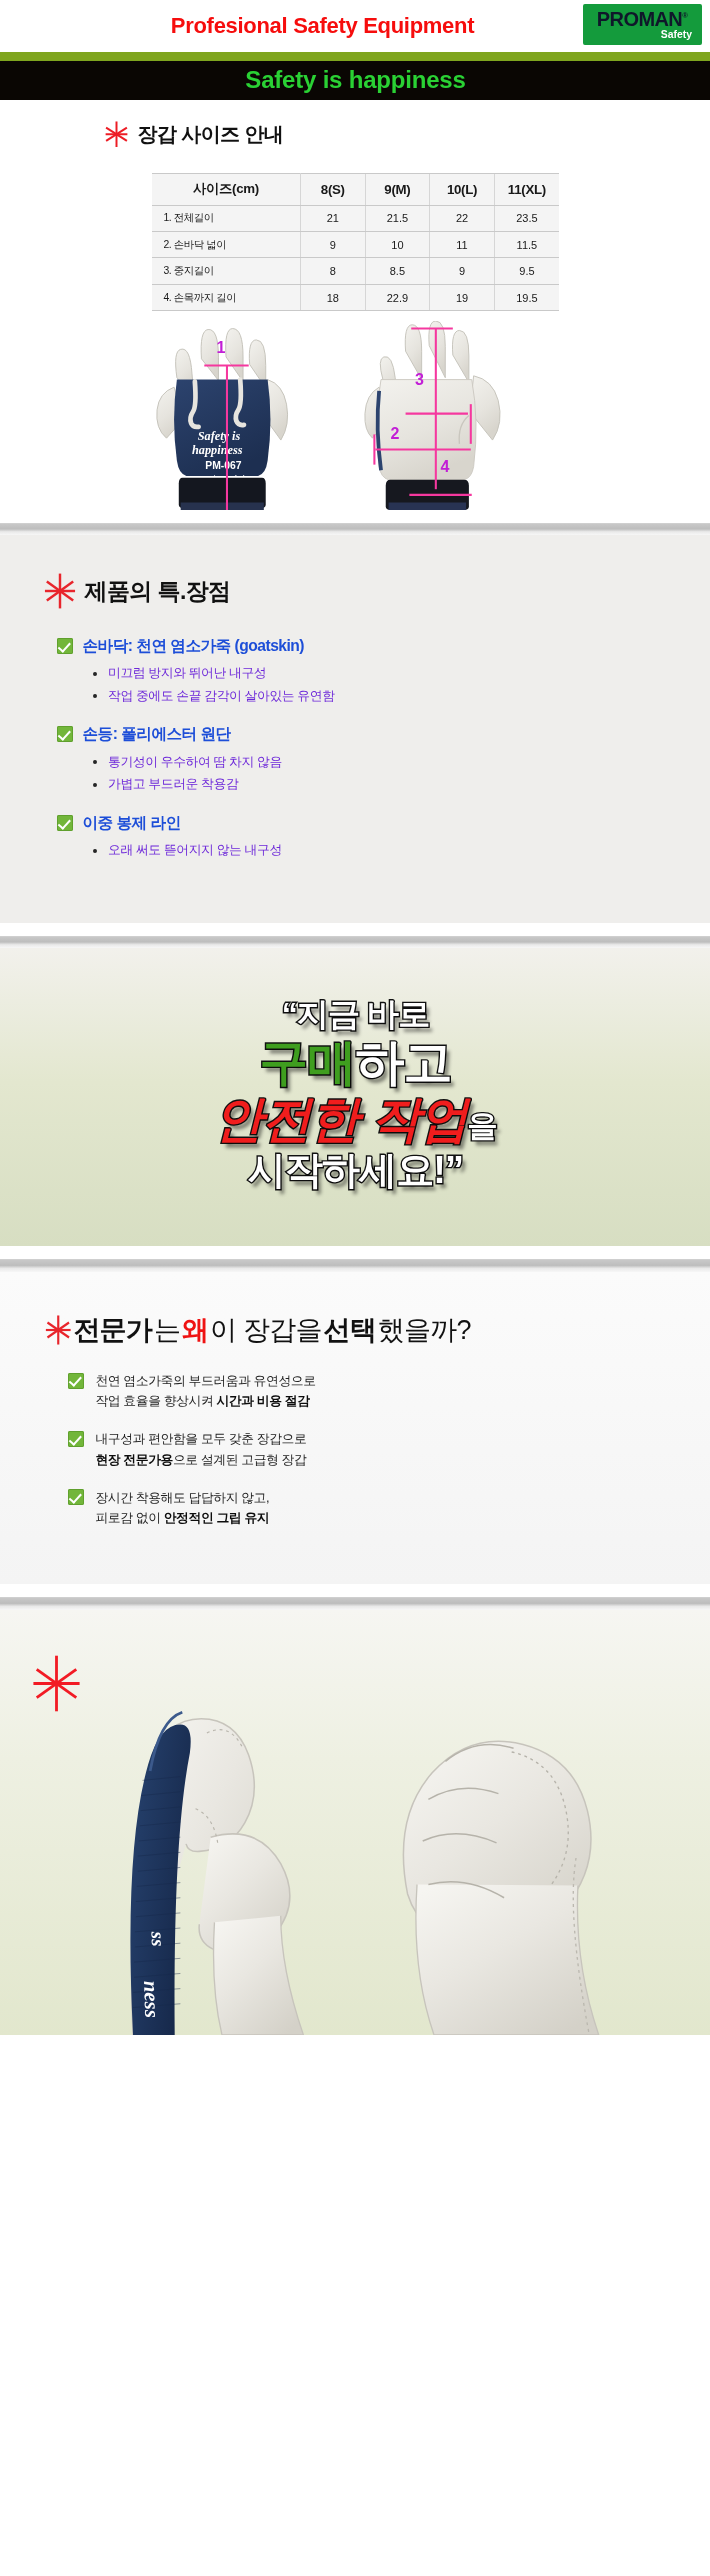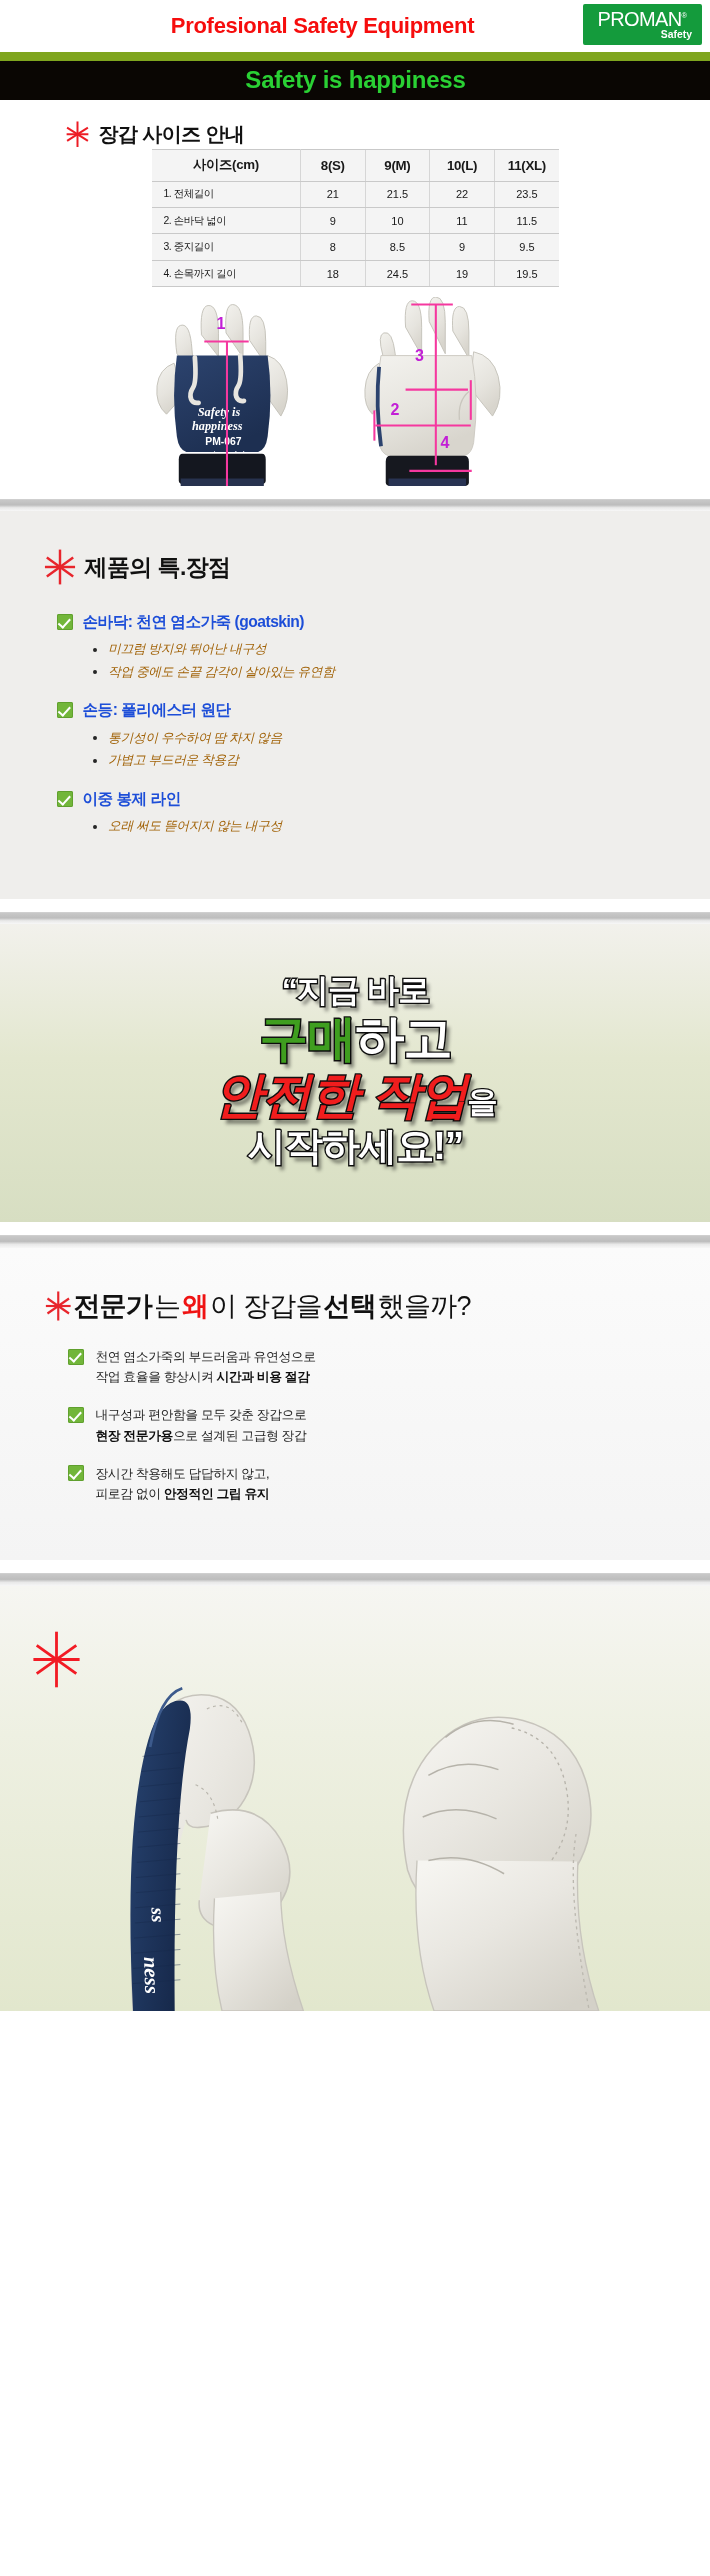--- a/index.html
+++ b/index.html
@@ -42,23 +42,23 @@
     height: 41px;
     background: #149b3c;
     border-radius: 1.9px;
     display: flex;
     flex-direction: column;
     align-items: center;
     justify-content: center;
     line-height: 1;
   }
   .brand-logo .bl-main {
-    color: #ffffff;
+    color: #0f172a;
     font-size: 20px;
-    font-weight: normal;
+    font-weight: bold;
     letter-spacing: -0.6px;
     position: relative;
   }
   .brand-logo .bl-reg {
     font-size: 7.6px;
     vertical-align: super;
   }
   .brand-logo .bl-sub {
     color: #ffffff;
     font-size: 10.4px;
@@ -92,21 +92,21 @@
   }
   .sec-heading {
     display: flex;
     align-items: center;
     gap: 8.5px;
     font-size: 20px;
     font-weight: bold;
     color: #111111;
     letter-spacing: -0.6px;
   }
-  .size-section .sec-heading { padding-left: 65px; margin-bottom: 1px; }
+  .size-section .sec-heading { padding-left: 104px; margin-bottom: 25px; }
 
   .star {
     display: inline-block;
     position: relative;
     flex: none;
   }
   .star svg { display: block; }
 
   table.size-table {
     border-collapse: collapse;
@@ -203,25 +203,24 @@
     transform: rotate(42deg);
   }
   ul.feat-list {
     list-style: none;
     margin: 0;
     padding: 0 0 0 36px;
   }
   ul.feat-list li {
     position: relative;
     font-size: 12.8px;
-    color: #a16207;
+    color: #6d28d9;
     letter-spacing: -0.4px;
     line-height: 1.75;
     padding-left: 15px;
-    font-style: italic;
   }
   ul.feat-list li::before {
     content: "";
     position: absolute;
     left: 0; top: 9.5px;
     width: 3.8px; height: 3.8px;
     border-radius: 50%;
     background: #262626;
   }
 
@@ -376,21 +375,21 @@
         <tr>
           <td>3. 중지길이</td>
           <td>8</td>
           <td>8.5</td>
           <td>9</td>
           <td>9.5</td>
         </tr>
         <tr>
           <td>4. 손목까지 길이</td>
           <td>18</td>
-          <td>24.5</td>
+          <td>22.9</td>
           <td>19</td>
           <td>19.5</td>
         </tr>
       </tbody>
     </table>
 
     <div class="glove-figure">
       <svg class="gloves" width="711" height="189" viewBox="0 0 750 200" aria-hidden="true">
         <defs>
           <linearGradient id="leather" x1="0" y1="0" x2="0.4" y2="1">

